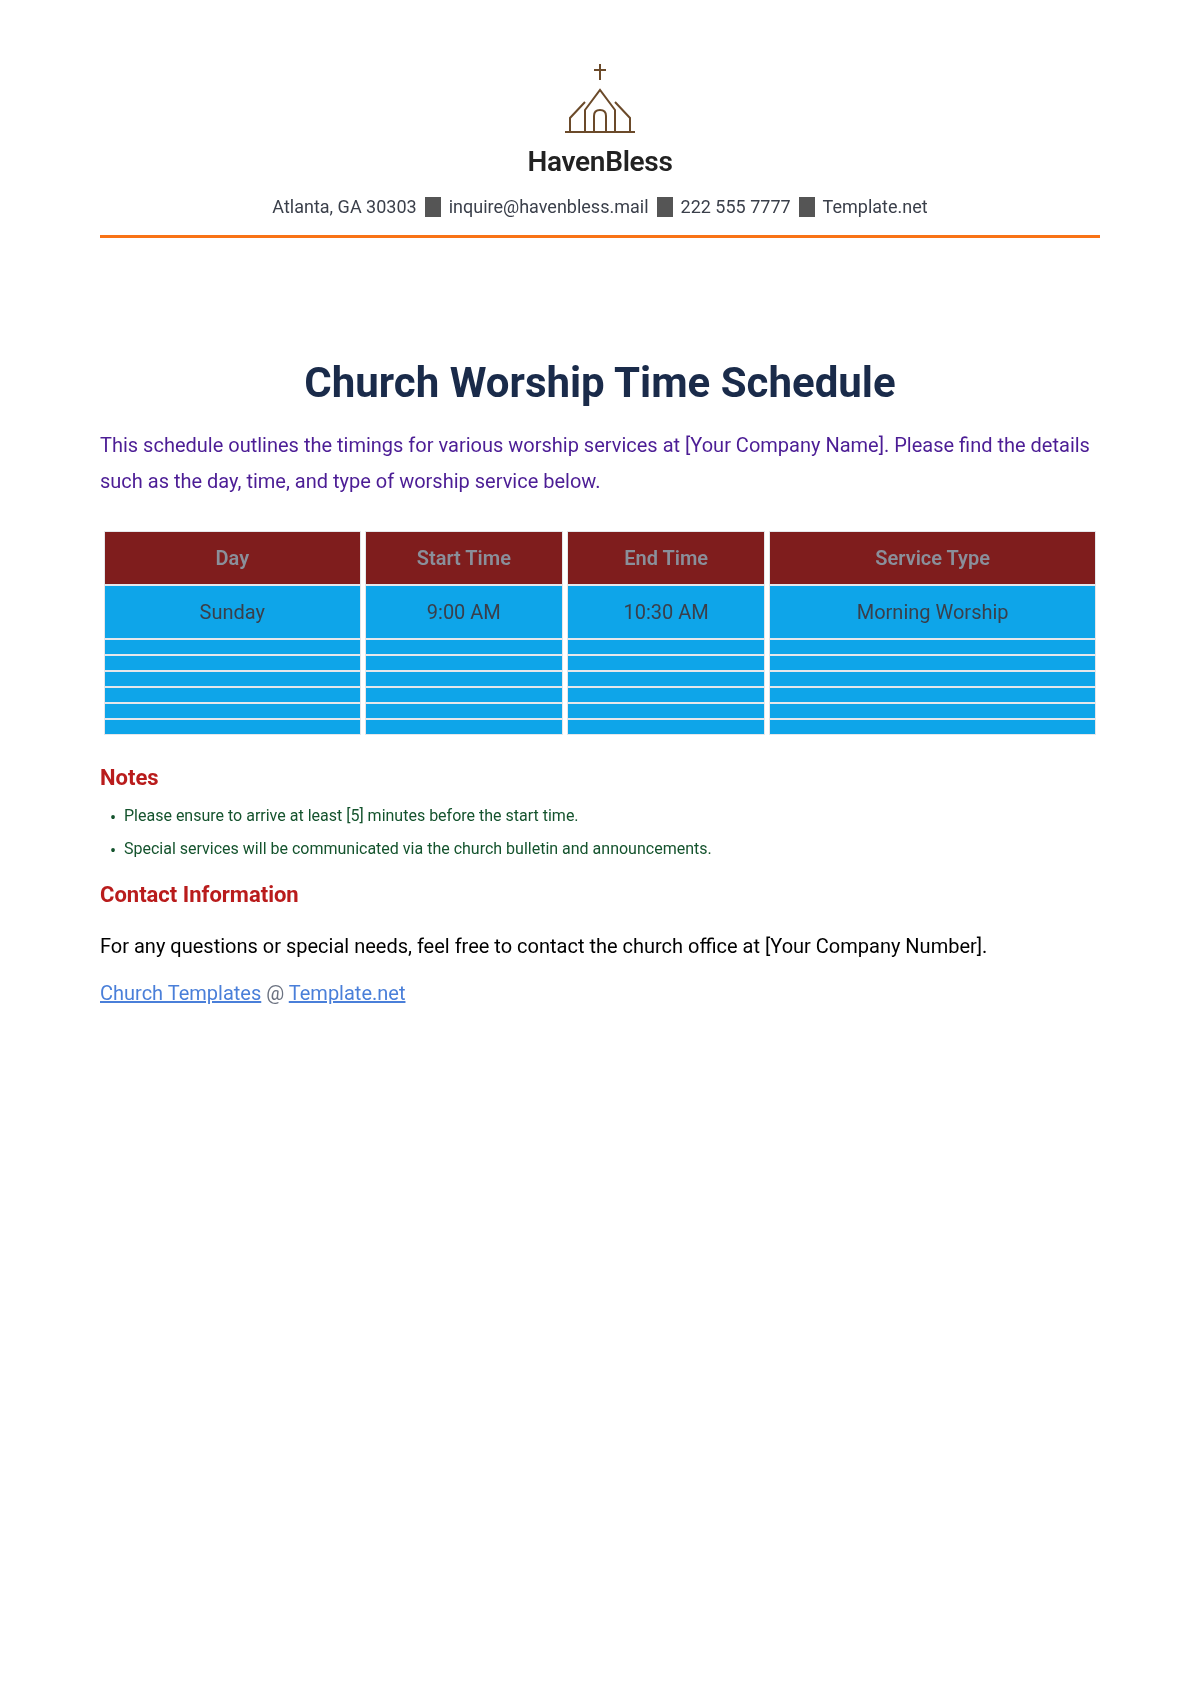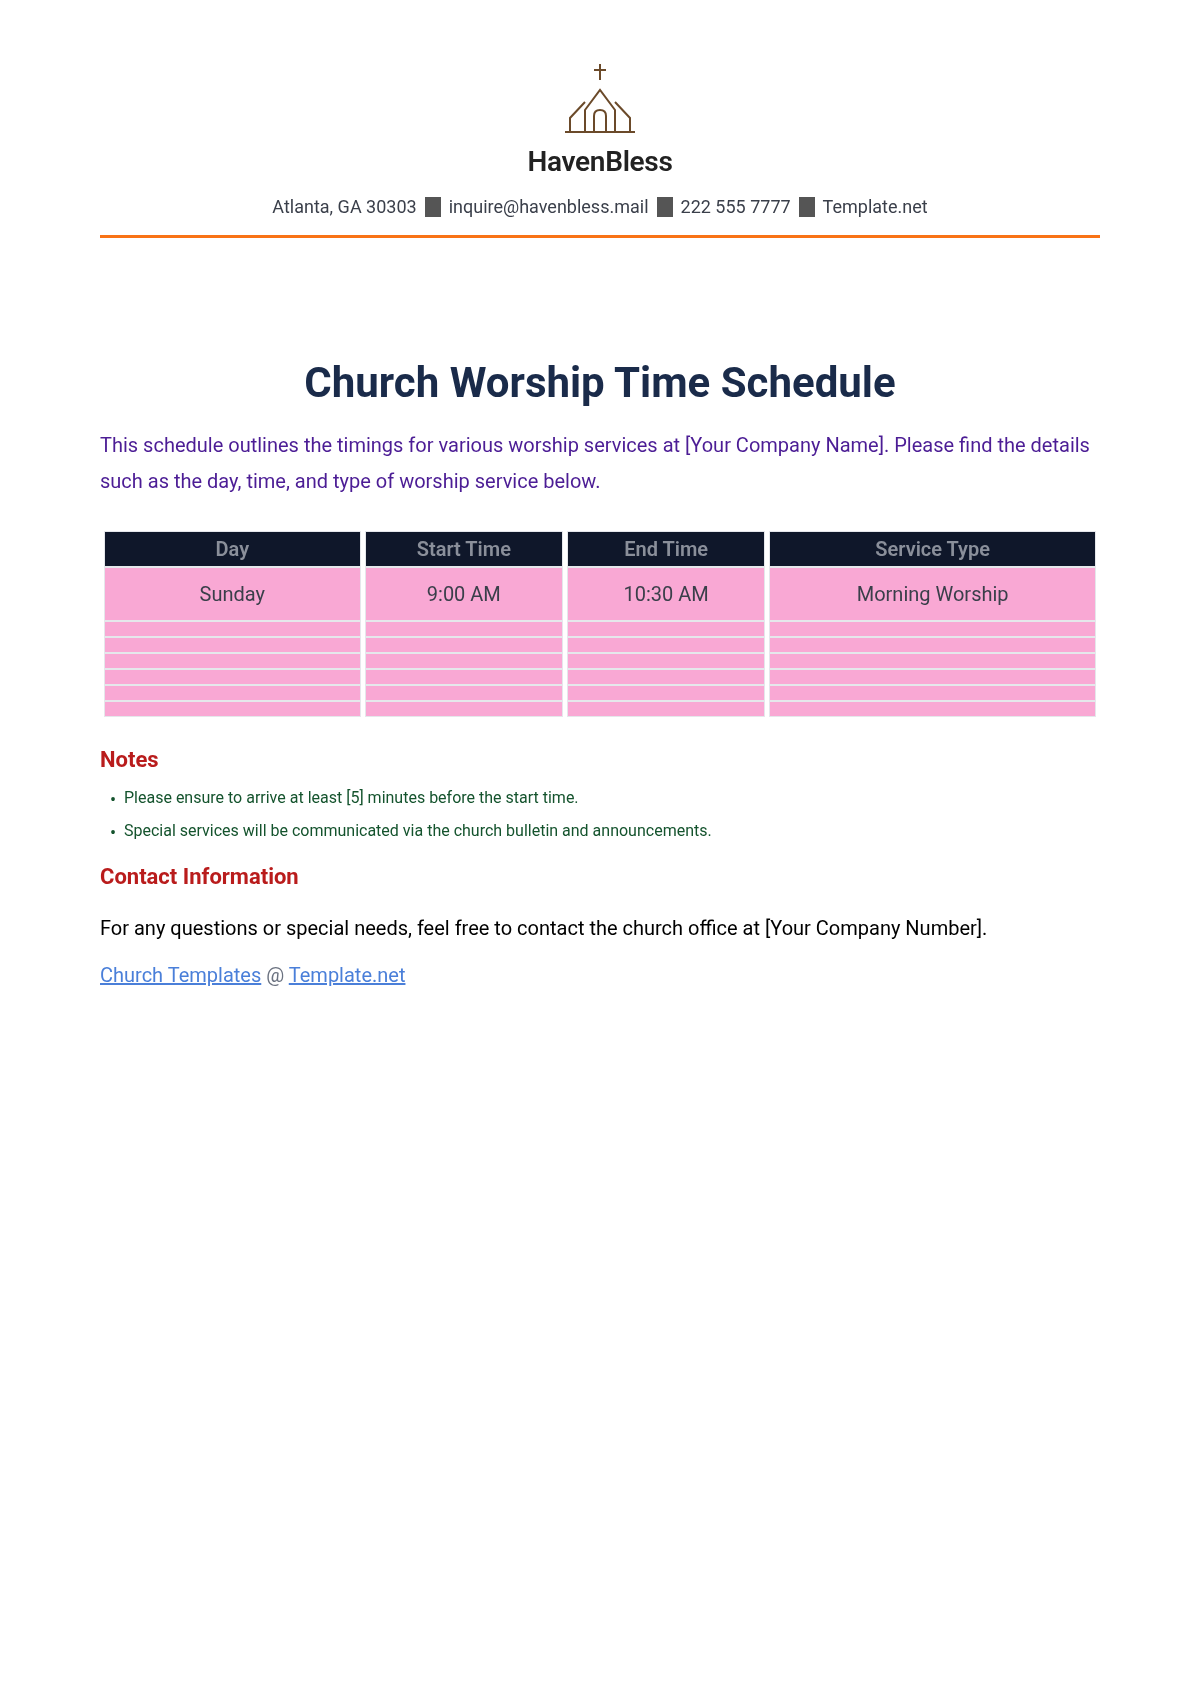--- a/index.html
+++ b/index.html
@@ -67,35 +67,35 @@
       color: #4c1d95;
       margin-bottom: 32px;
     }
     .schedule-table {
       width: 100%;
       border-collapse: separate;
       border-spacing: 4px 0;
       margin-bottom: 30px;
     }
     .schedule-table th {
-      background: #0f172a;
+      background: #7f1d1d;
       color: #8a8f9a;
       font-weight: 600;
       font-size: 20px;
-      padding: 5px 10px;
+      padding: 14px 10px;
       text-align: center;
       border: 1px solid #e5e7eb;
     }
     .schedule-table td {
       font-size: 20px;
       color: #3a3f4a;
       padding: 14px 10px;
       text-align: center;
       border: 1px solid #e5e7eb;
-      background: #f9a8d4;
+      background: #0ea5e9;
     }
     .schedule-table td.empty-cell {
       padding: 6px 10px;
       height: 16px;
     }
     .schedule-table th:nth-child(1), .schedule-table td:nth-child(1) { width: 22%; }
     .schedule-table th:nth-child(2), .schedule-table td:nth-child(2) { width: 17%; }
     .schedule-table th:nth-child(3), .schedule-table td:nth-child(3) { width: 17%; }
     .schedule-table th:nth-child(4), .schedule-table td:nth-child(4) { width: 28%; }
     .section-heading {

